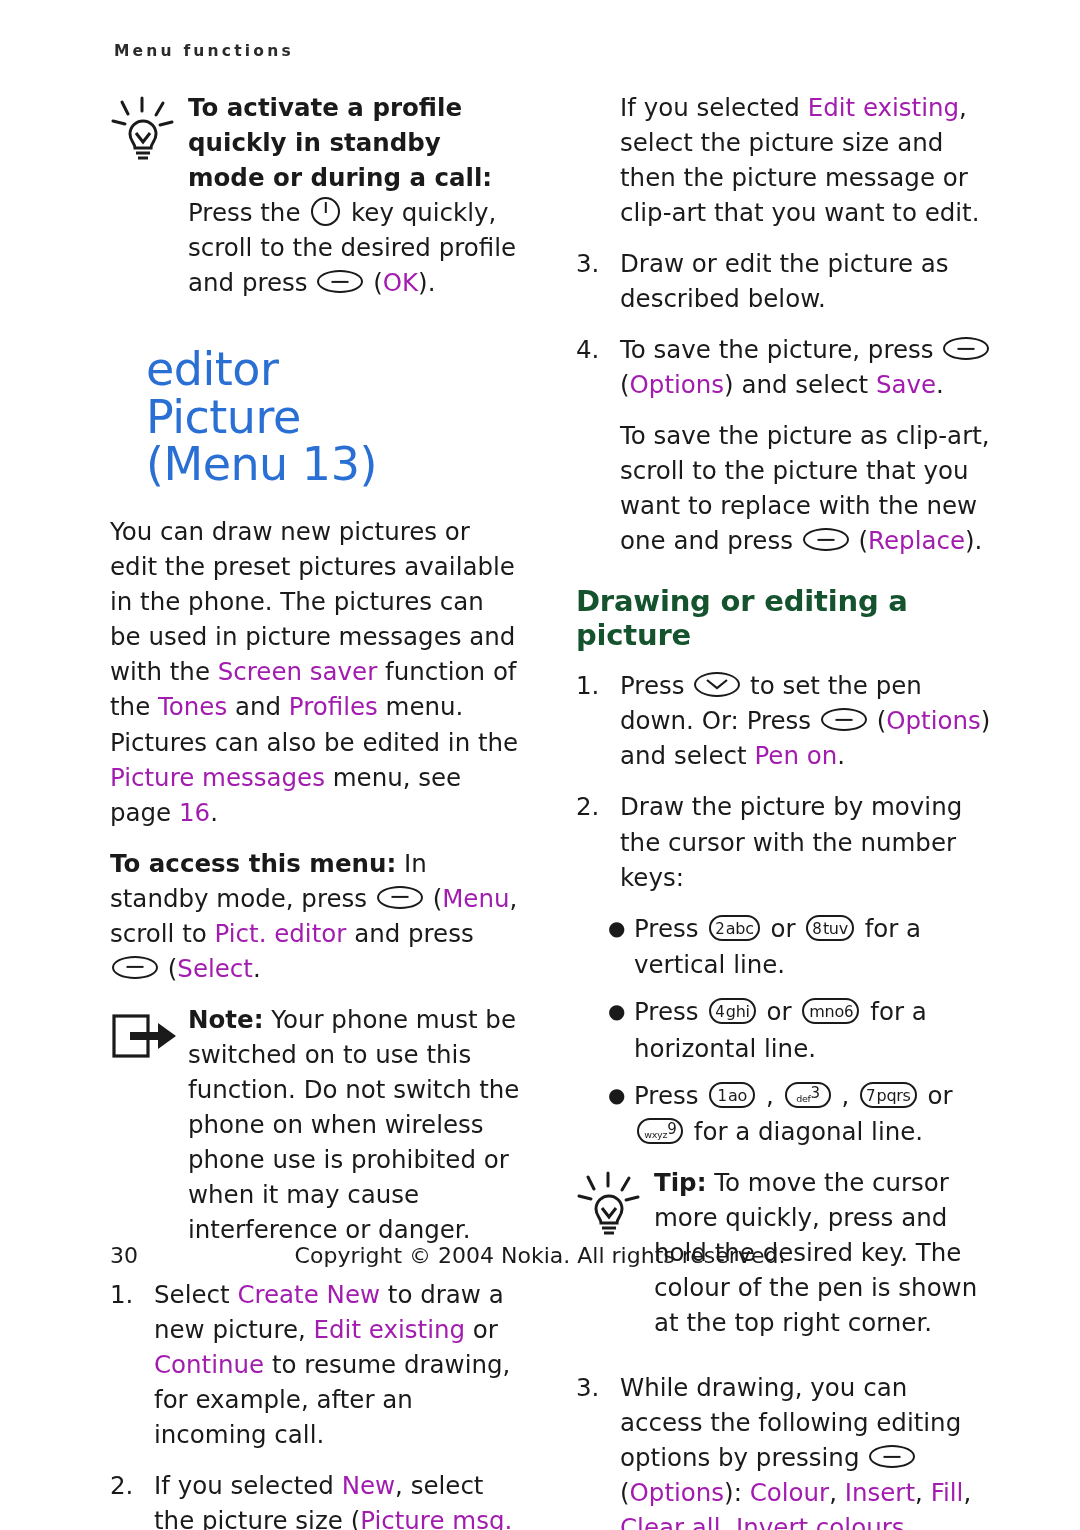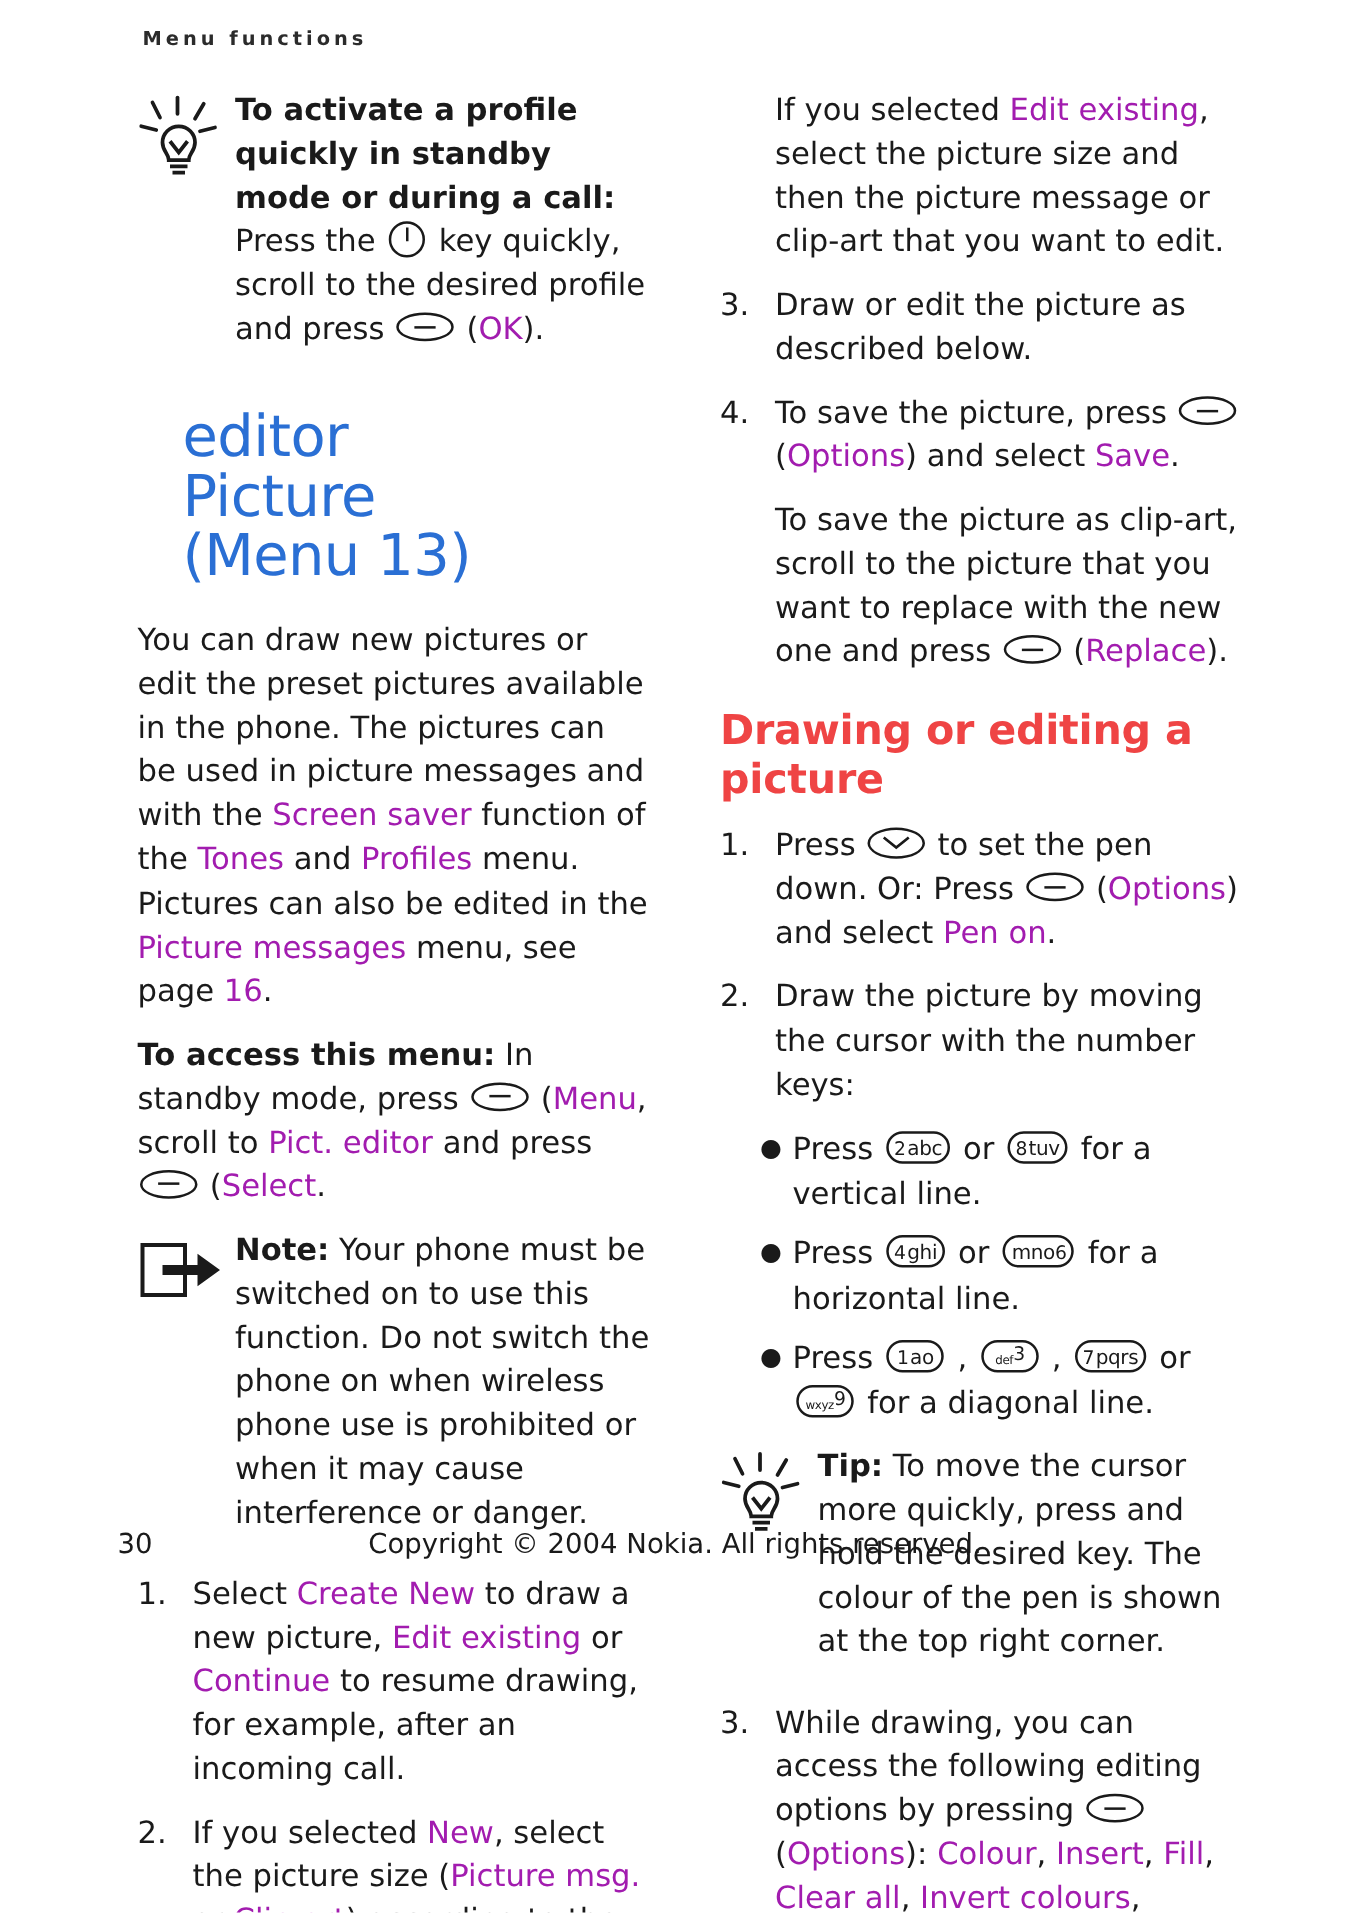--- a/index.html
+++ b/index.html
@@ -14,20 +14,21 @@
     color: #1a1a1a;
     position: relative;
     overflow: hidden;
   }
   .page {
     position: relative;
     width: 1080px;
     height: 1284px;
     box-sizing: border-box;
     padding: 22px 84px 0 110px;
+    margin-top: 20px;
   }
   .header {
     font-size: 15.5px;
     letter-spacing: 3.2px;
     color: #2b2b2b;
     font-weight: 600;
     margin-bottom: 30px;
     padding-left: 4px;
   }
   .columns {
@@ -67,23 +68,23 @@
     font-size: 46px;
     line-height: 1.03;
     font-weight: 400;
     color: #2a6fd4;
     margin: 30px 0 26px 36px;
     letter-spacing: -0.5px;
   }
   h1.title .men { display:block; }
 
   h2.subhead {
-    font-size: 33px;
+    font-size: 29px;
     font-weight: 700;
-    color: #ef4444;
+    color: #14532d;
     margin: 26px 0 16px 0;
     letter-spacing: -0.2px;
   }
 
   
   .numlist { margin: 0; padding: 0; }
   .numitem {
     display: flex;
     font-size: 24.5px;
     line-height: 1.43;
@@ -201,21 +202,21 @@
     left: 0;
     right: 0;
     bottom: 36px;
     width: 1080px;
     text-align: center;
     font-size: 22px;
     color: #1a1a1a;
   }
   .pagenum {
     position: absolute;
-    left: 94px;
+    left: 110px;
     bottom: 36px;
     font-size: 22px;
     color: #1a1a1a;
   }
 </style>
 </head>
 <body>
 
 <div class="page">
 

